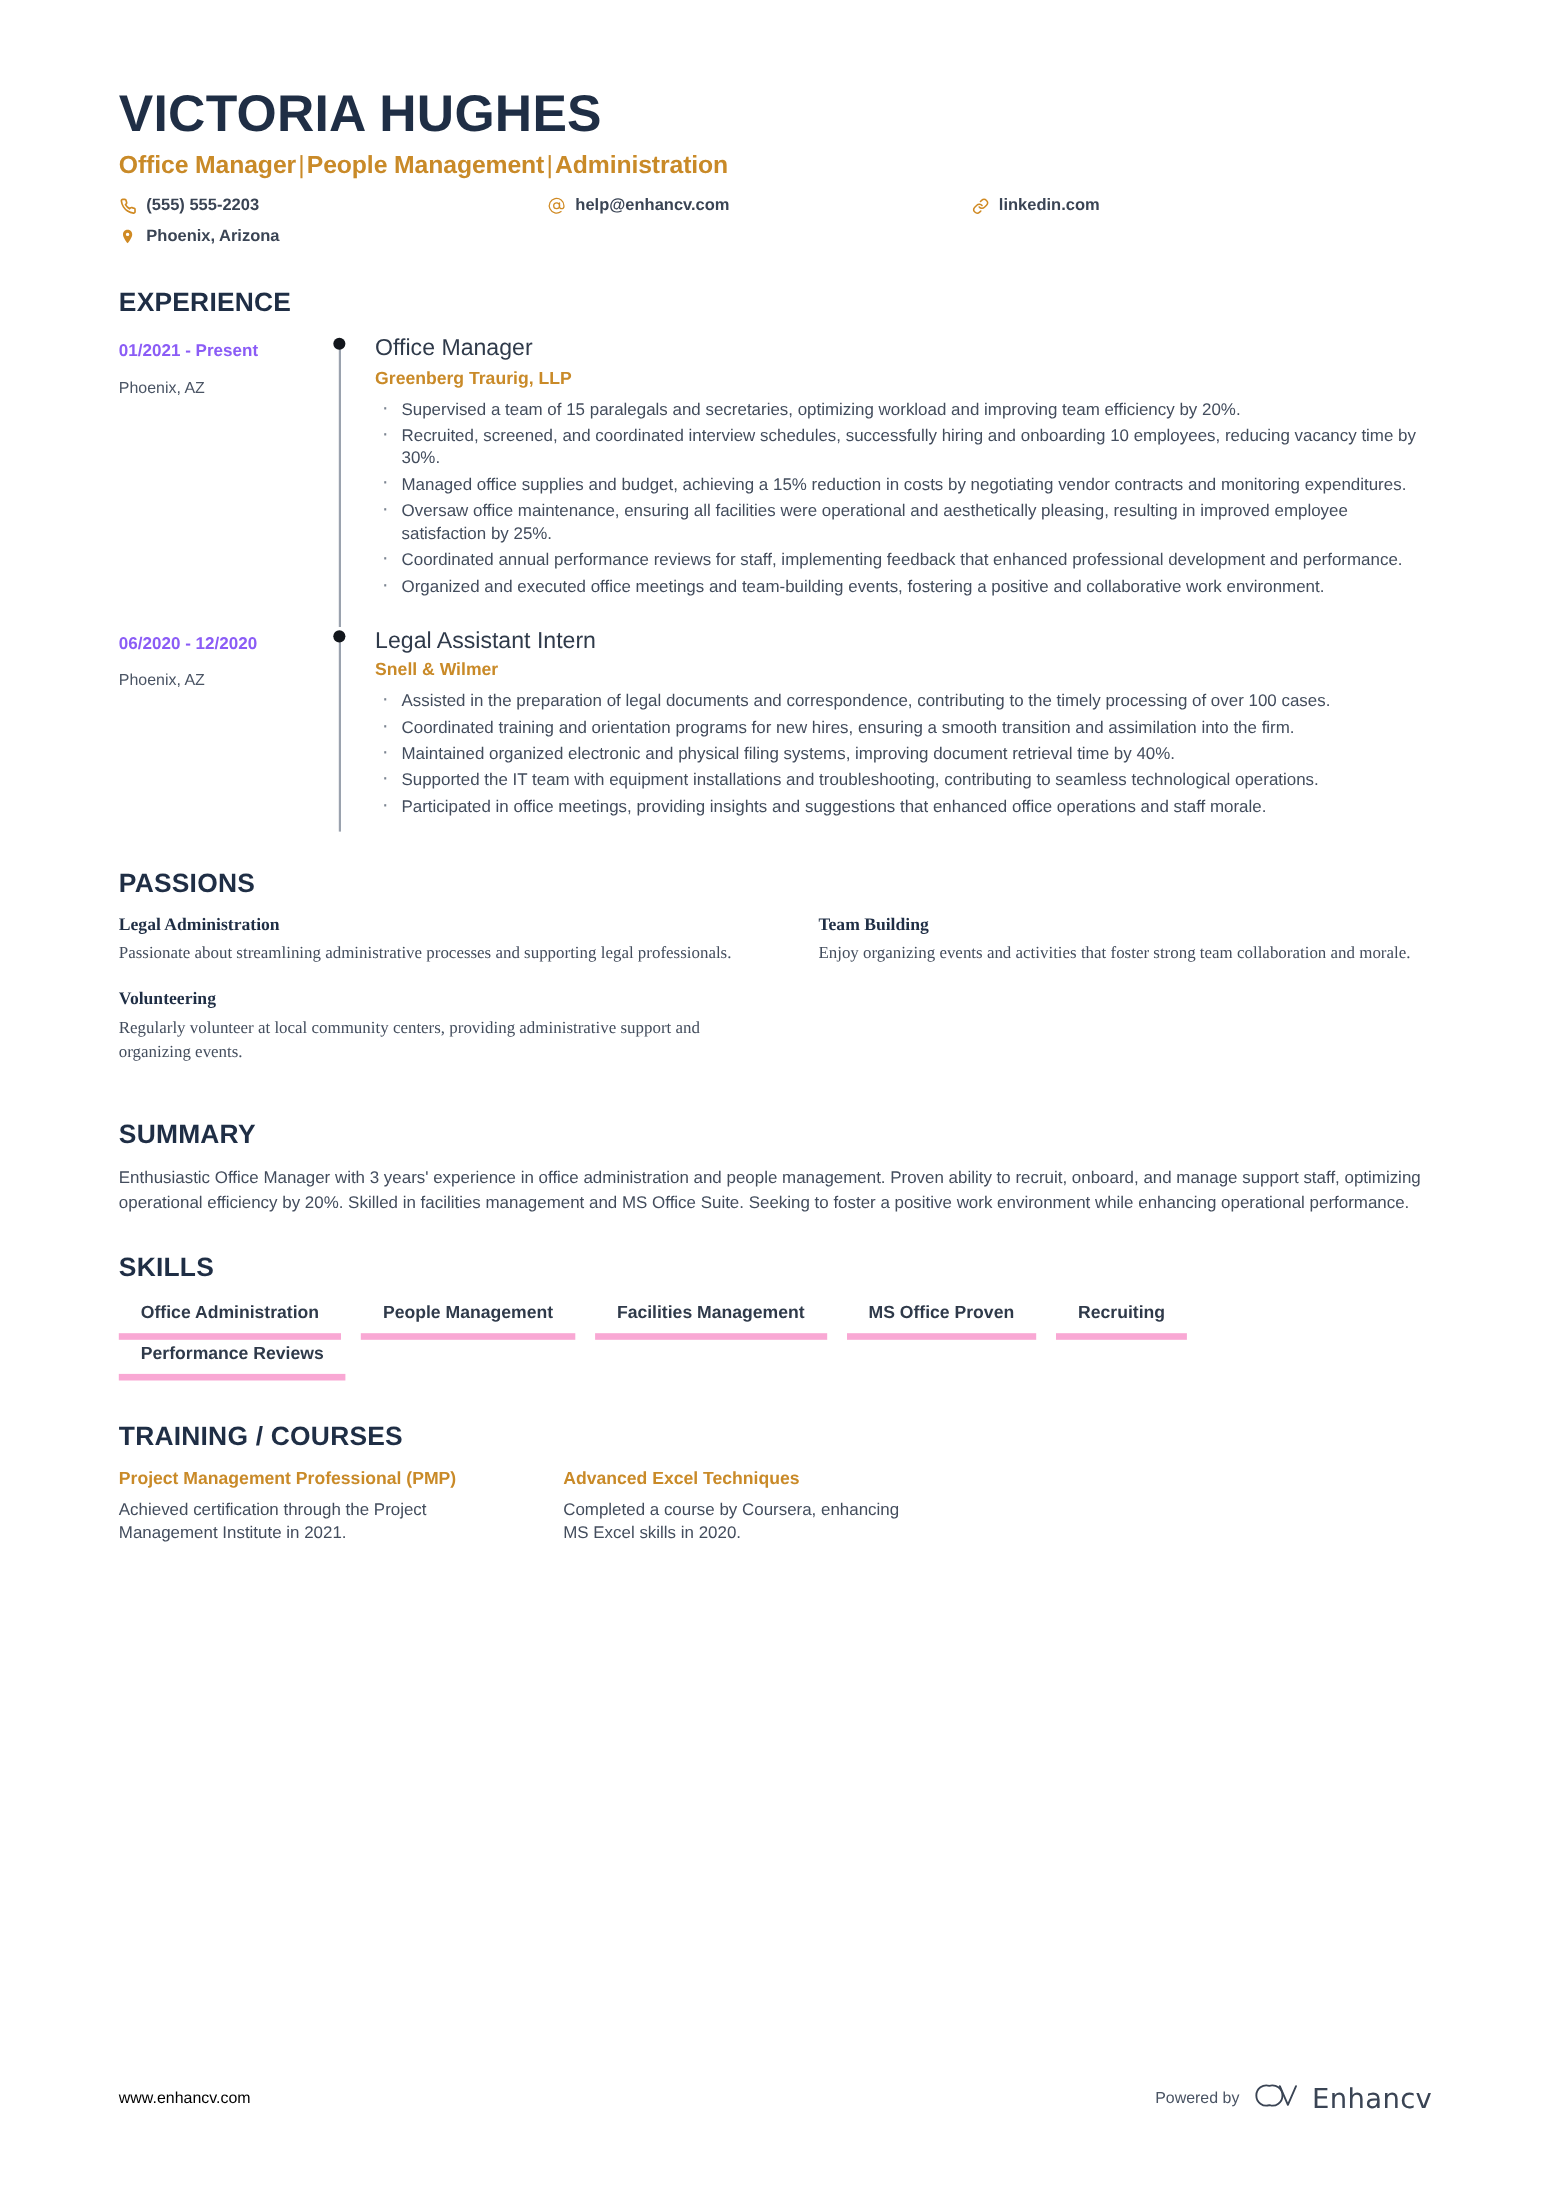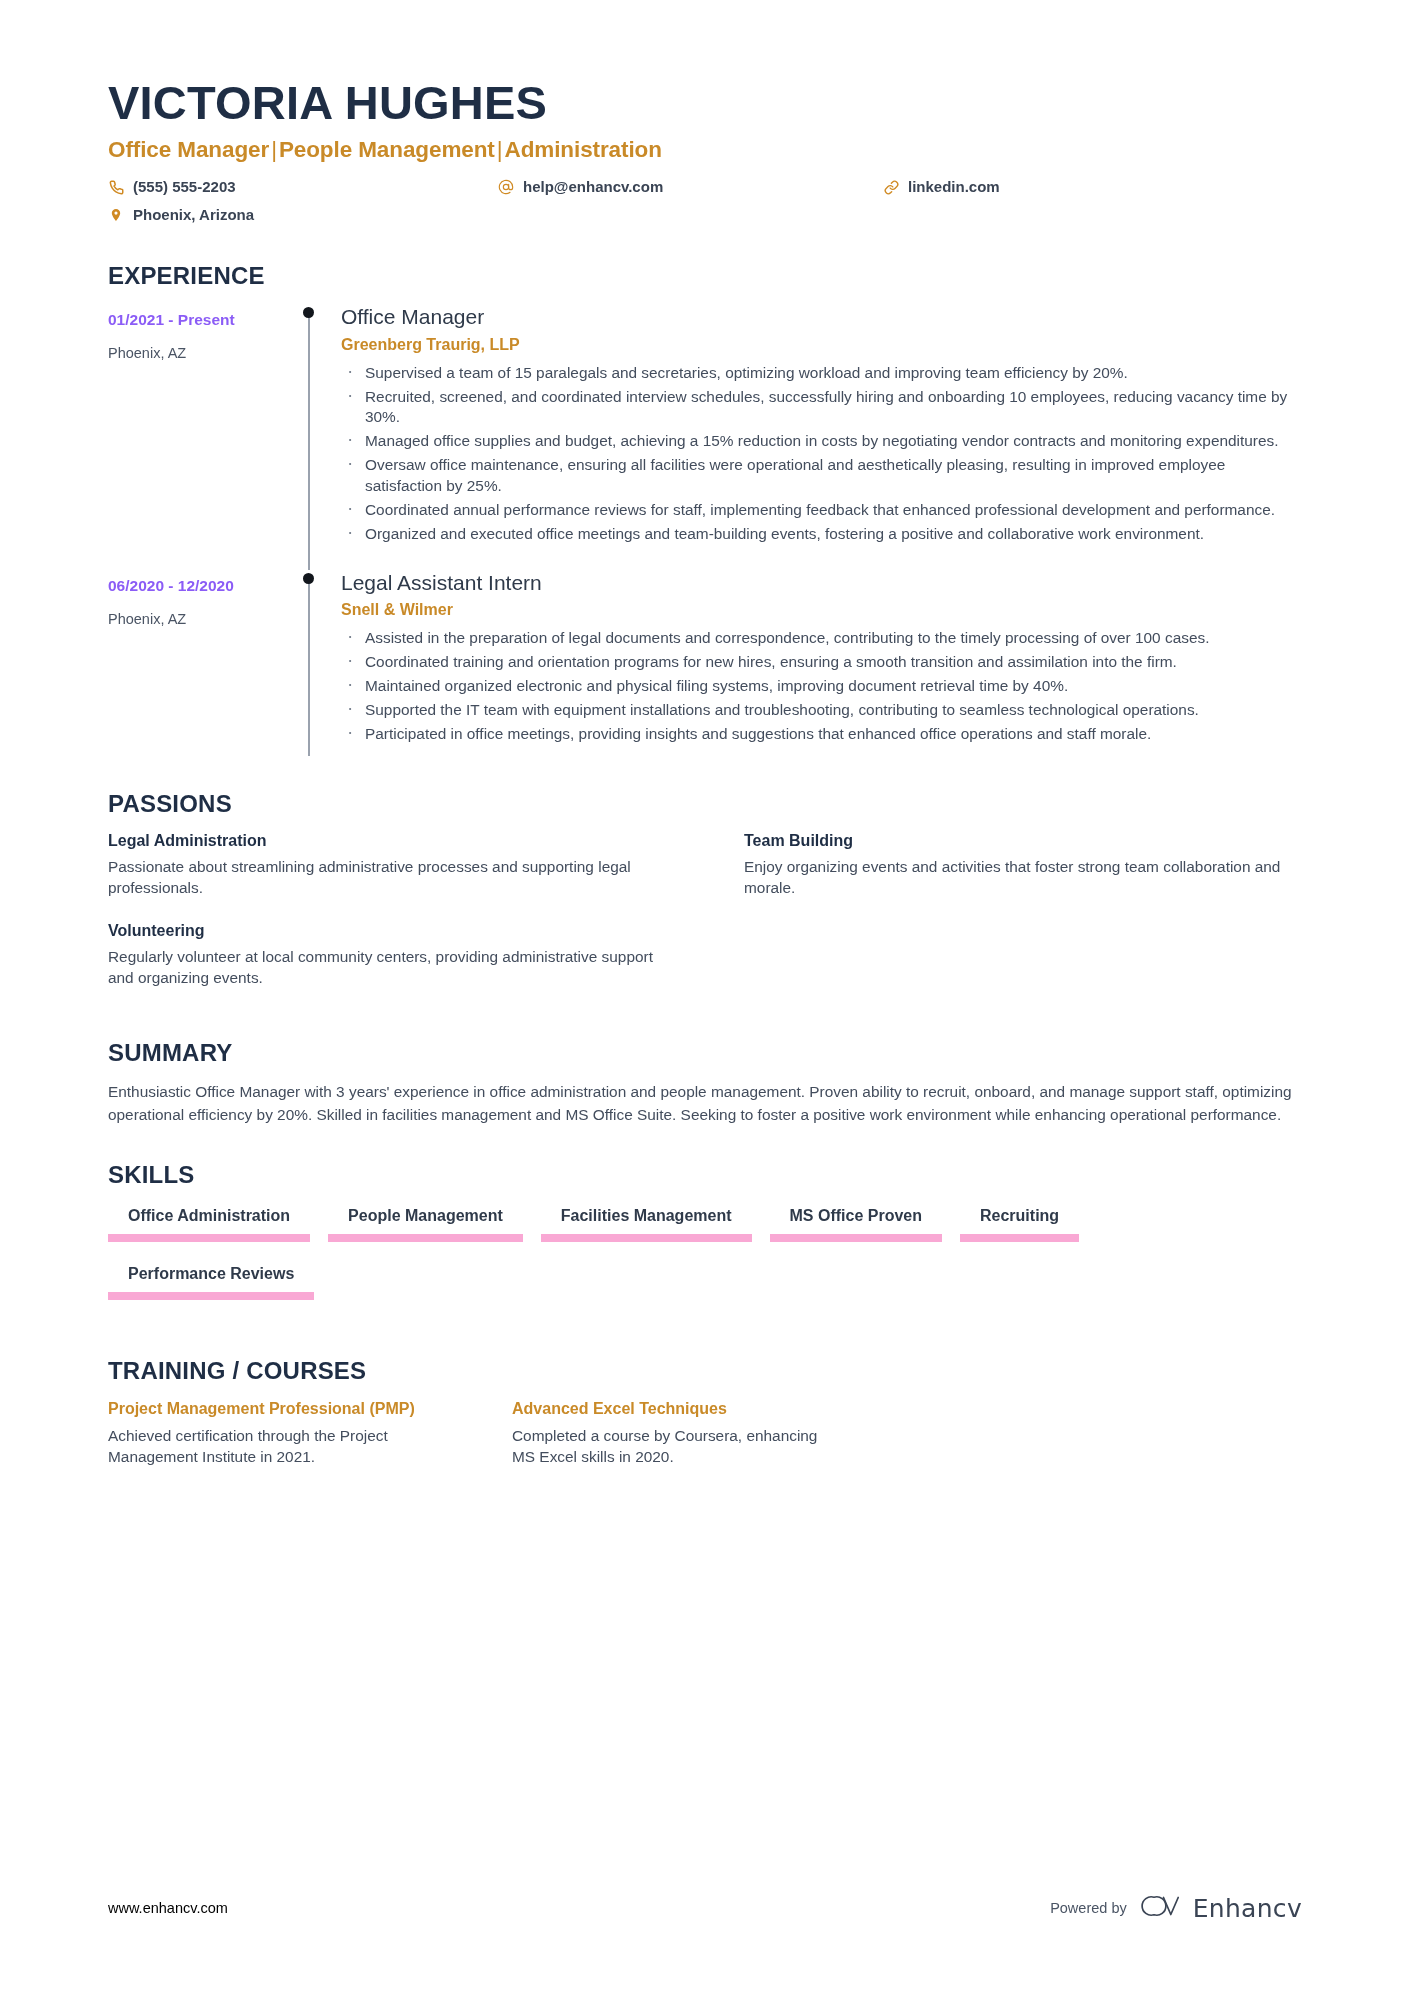--- a/index.html
+++ b/index.html
@@ -161,21 +161,21 @@
     font-size: 19px;
     color: #7b8491;
   }
 
   
   .two-col {
     display: grid;
     grid-template-columns: 1fr 1fr;
     column-gap: 78px;
   }
-  .passion-block { margin-bottom: 23px; }
+  .passion-block { margin-bottom: 23px; font-family: Liberation Serif, serif; }
   .passion-title {
     font-size: 16px;
     font-weight: bold;
     color: #1f2e45;
     margin-bottom: 6px;
   }
   .passion-text {
     font-size: 15.4px;
     line-height: 1.38;
     color: #434d5d;
@@ -193,22 +193,21 @@
     display: flex;
     flex-wrap: wrap;
     gap: 0px 18px;
     max-width: 1070px;
   }
   .skill-chip {
     font-size: 16px;
     font-weight: bold;
     color: #2f3a4a;
     padding: 4px 20px 9px 20px;
-    border-bottom: 8px solid #f9a8d4;
-    margin-bottom: 19px;
+    border-bottom: 6px solid #f9a8d4;
     white-space: nowrap;
   }
 
   
   .train-grid {
     display: grid;
     grid-template-columns: 404px 1fr;
   }
   .train-title {
     font-size: 16px;

